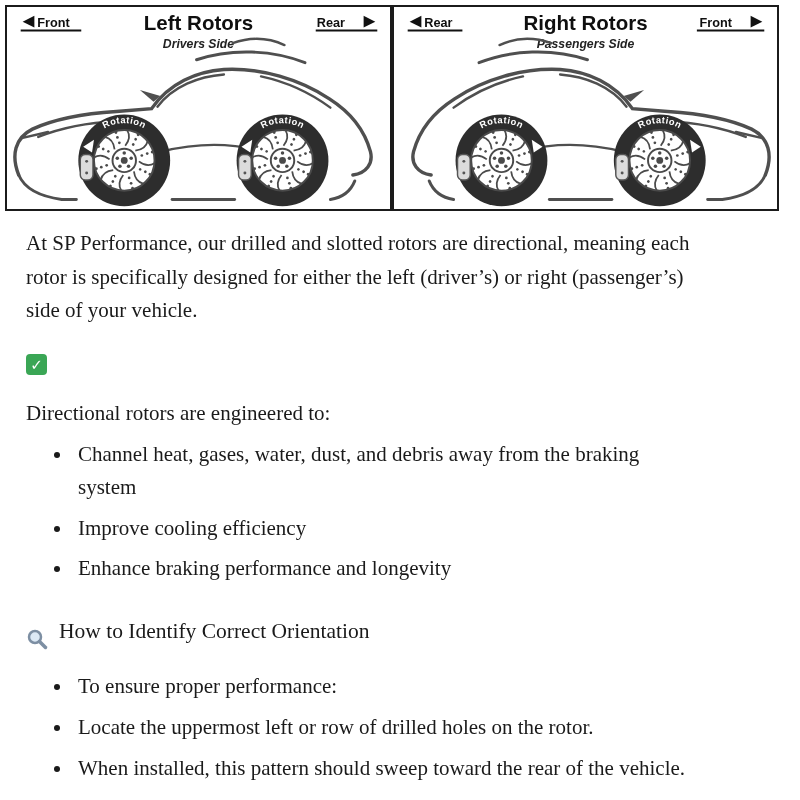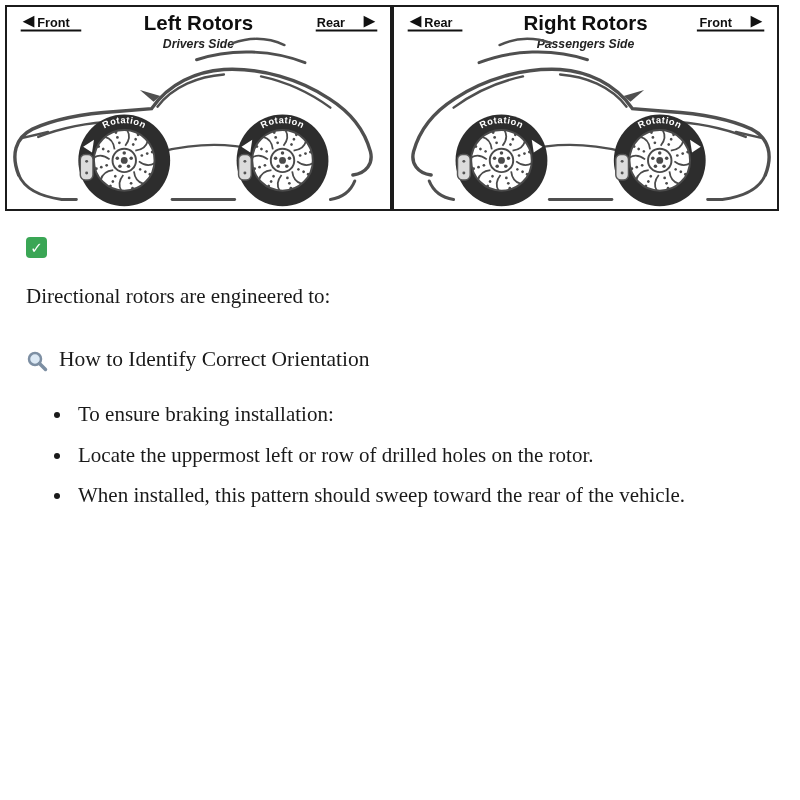--- a/index.html
+++ b/index.html
@@ -31,21 +31,21 @@
     line-height: 1.6;
   }
   .content p { margin: 0 0 24px 0; }
   .content p.lead { margin-bottom: 4px; }
 
   .section-h {
     display: flex; align-items: center; gap: 11px;
     font-size: 21px; font-weight: bold;
     margin: 26px 0 22px 0;
   }
-  .section-h.light { font-weight: normal; font-size: 21.5px; margin: 28px 0 22px 0; }
+  .section-h.light { font-weight: normal; font-size: 21.5px; margin: 28px 0 22px 0; align-items: flex-end; }
 
   .check-icon {
     flex: 0 0 auto;
     width: 21px; height: 21px;
     background: #3aa655; border-radius: 4px;
     color: #fff; font: bold 15px "DejaVu Sans", sans-serif;
     display: inline-flex; align-items: center; justify-content: center;
   }
   .mag-icon { flex: 0 0 auto; width: 22px; height: 22px; display: inline-block; }
 
@@ -166,38 +166,44 @@
           <use href="#wheel"></use>
           <text class="rot-text"><textPath href="#rotArc" startOffset="50%">Rotation</textPath></text>
           <polygon points="42,-14 31,-21 33,-8" fill="#fff"></polygon>
         </g>
       </svg>
     </div>
   </div>
 
   <div class="content">
 
+    <p>At SP Performance, our drilled and slotted rotors are directional, meaning each rotor is specifically designed for either the left (driver’s) or right (passenger’s) side of your vehicle.</p>
 
     <div class="section-h">
       <span class="check-icon">✓</span>
     </div>
 
     <p class="lead">Directional rotors are engineered to:</p>
 
+    <ul>
+      <li>Channel heat, gases, water, dust, and debris away from the braking system</li>
+      <li>Improve cooling efficiency</li>
+      <li>Enhance braking performance and longevity</li>
+    </ul>
 
     <div class="section-h light">
       <span class="mag-icon">
         <svg width="22" height="22" viewBox="0 0 22 22">
           <circle cx="9" cy="9" r="6" fill="#dce9f5" stroke="#7d8fa3" stroke-width="2.5"></circle>
           <line x1="13.5" y1="13.5" x2="19.5" y2="19.5" stroke="#7d8fa3" stroke-width="3.5" stroke-linecap="round"></line>
         </svg>
       </span>
       <span>How to Identify Correct Orientation</span>
     </div>
 
     <ul>
-      <li>To ensure braking installation:</li>
+      <li>To ensure proper performance:</li>
       <li>Locate the uppermost left or row of drilled holes on the rotor.</li>
       <li>When installed, this pattern should sweep toward the rear of the vehicle.</li>
     </ul>
 
   </div>
 </div>
 
 </body></html>

